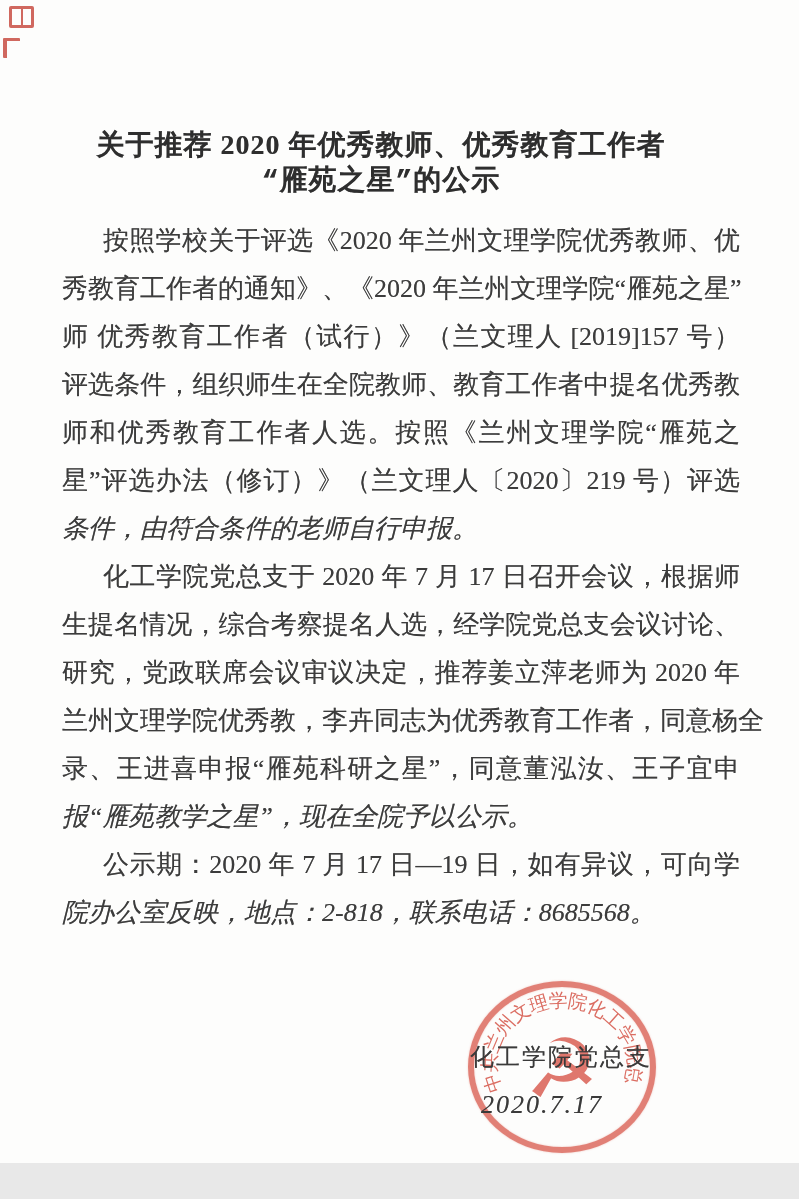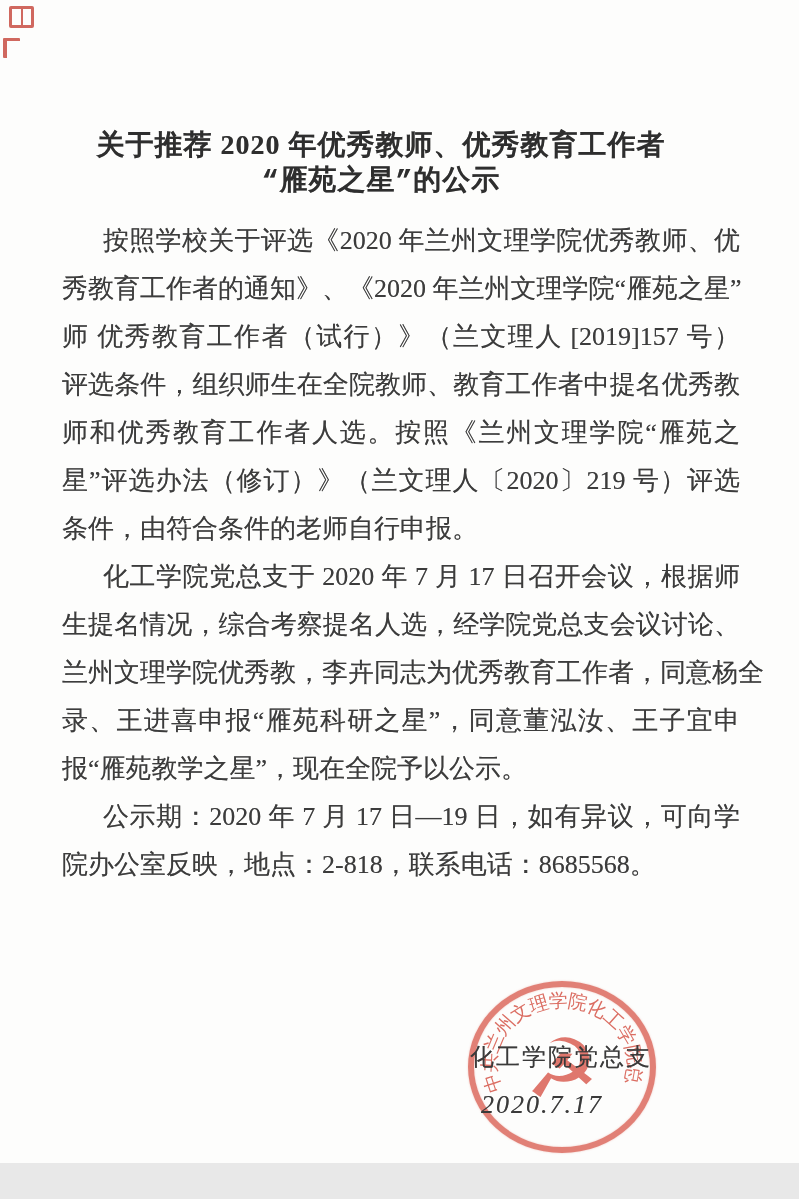--- a/index.html
+++ b/index.html
@@ -26,21 +26,21 @@
   .bodytext{
     position:absolute;left:62px;top:217px;width:678px;
     font-size:26px;color:#3c3c3c;
   }
   .line{
     height:48px;line-height:48px;
     text-align:justify;text-align-last:justify;
     white-space:nowrap;
   }
   .line.indent{ text-indent:41px; }
-  .line.last{ text-align:right;text-align-last:left; }
+  .line.last{ text-align:right;text-align-last:left;font-style:italic; }
 
   .sig-name{
     position:absolute;left:470px;top:1042px;
     font-size:24px;letter-spacing:2px;line-height:30px;
     color:#3a3a3a;z-index:3;
   }
   .sig-date{
     position:absolute;left:481px;top:1090px;
     font-size:26px;letter-spacing:2px;line-height:30px;
     color:#3a3a3a;z-index:3;font-style:italic;
@@ -94,20 +94,21 @@
     <div class="line indent ink">按照学校关于评选《2020 年兰州文理学院优秀教师、优</div>
     <div class="line ink">秀教育工作者的通知》、《2020 年兰州文理学院“雁苑之星”</div>
     <div class="line ink">师 优秀教育工作者（试行）》（兰文理人 [2019]157 号）</div>
     <div class="line ink">评选条件，组织师生在全院教师、教育工作者中提名优秀教</div>
     <div class="line ink">师和优秀教育工作者人选。按照《兰州文理学院“雁苑之</div>
     <div class="line ink">星”评选办法（修订）》（兰文理人〔2020〕219 号）评选</div>
     <div class="line last ink">条件，由符合条件的老师自行申报。</div>
 
     <div class="line indent ink">化工学院党总支于 2020 年 7 月 17 日召开会议，根据师</div>
     <div class="line ink">生提名情况，综合考察提名人选，经学院党总支会议讨论、</div>
+    <div class="line ink">研究，党政联席会议审议决定，推荐姜立萍老师为 2020 年</div>
     <div class="line ink">兰州文理学院优秀教，李卉同志为优秀教育工作者，同意杨全</div>
     <div class="line ink">录、王进喜申报“雁苑科研之星”，同意董泓汝、王子宜申</div>
     <div class="line last ink">报“雁苑教学之星”，现在全院予以公示。</div>
 
     <div class="line indent ink">公示期：2020 年 7 月 17 日—19 日，如有异议，可向学</div>
     <div class="line last ink">院办公室反映，地点：2-818，联系电话：8685568。</div>
   </div>
 
   <div class="seal">
     <div class="seal-ring"></div>

